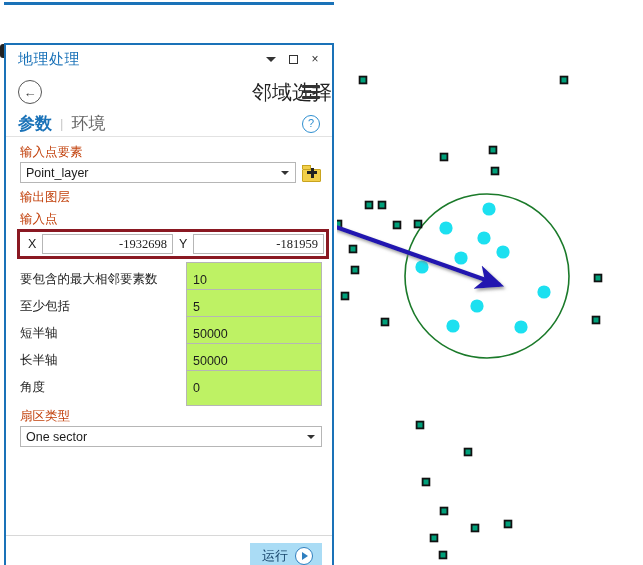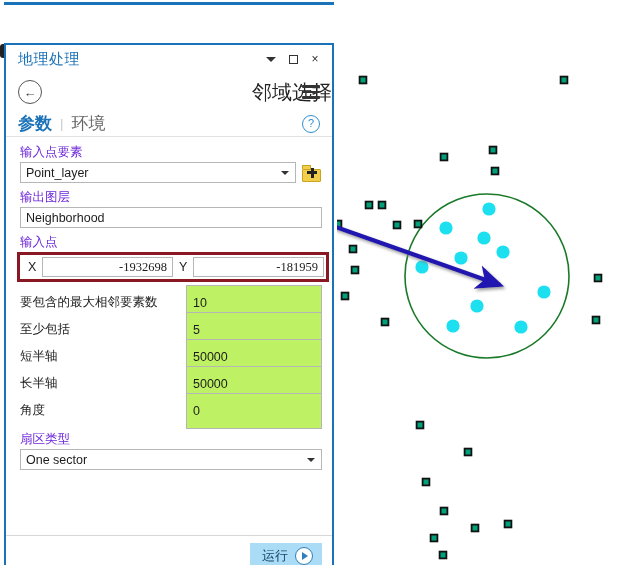--- a/index.html
+++ b/index.html
@@ -71,21 +71,21 @@
   .tab-sep{color:#c9c9c9;margin:0 8px;font-size:13px;}
   .help-icon{
     margin-left:auto;width:16px;height:16px;border:1.4px solid #2f8fd0;border-radius:50%;
     color:#2f8fd0;font-size:11px;display:flex;align-items:center;justify-content:center;
     line-height:1;
   }
 
   .form-area{
     flex:1;overflow:hidden;padding:8px 10px 0 14px;box-sizing:border-box;position:relative;
   }
-  .fld-label{font-size:12.5px;color:#6d28d9;margin:0 0 2px 0;line-height:15px;}
+  .fld-label{font-size:12.5px;color:#c2410c;margin:0 0 2px 0;line-height:15px;}
   .row-stack{margin-bottom:7px;}
 
   .input-box{
     height:21px;border:1px solid #b6b6b6;background:#fff;box-sizing:border-box;
     display:flex;align-items:center;padding:0 5px;font-size:12.5px;color:#1c1c1c;
   }
   .combo{position:relative;padding-right:4px;}
   .combo .arr{
     position:absolute;right:6px;top:50%;transform:translateY(-50%);
     width:0;height:0;border-left:4px solid transparent;border-right:4px solid transparent;
@@ -258,23 +258,20 @@
             <span class="ftab"></span>
             <span class="fbody"></span>
             <span class="plus-v"></span>
             <span class="plus-h"></span>
           </div>
         </div>
       </div>
 
       <div class="row-stack">
         <div class="fld-label">输出图层</div>
-        <div class="input-box">
-          <span>Neighborhood</span>
-        </div>
       </div>
 
       <div>
         <div class="fld-label">输入点</div>
         <div class="xy-wrap">
           <span class="xy-key">X</span>
           <span class="xy-field">
             <span>-1932698</span>
           </span>
           <span class="xy-key">Y</span>

